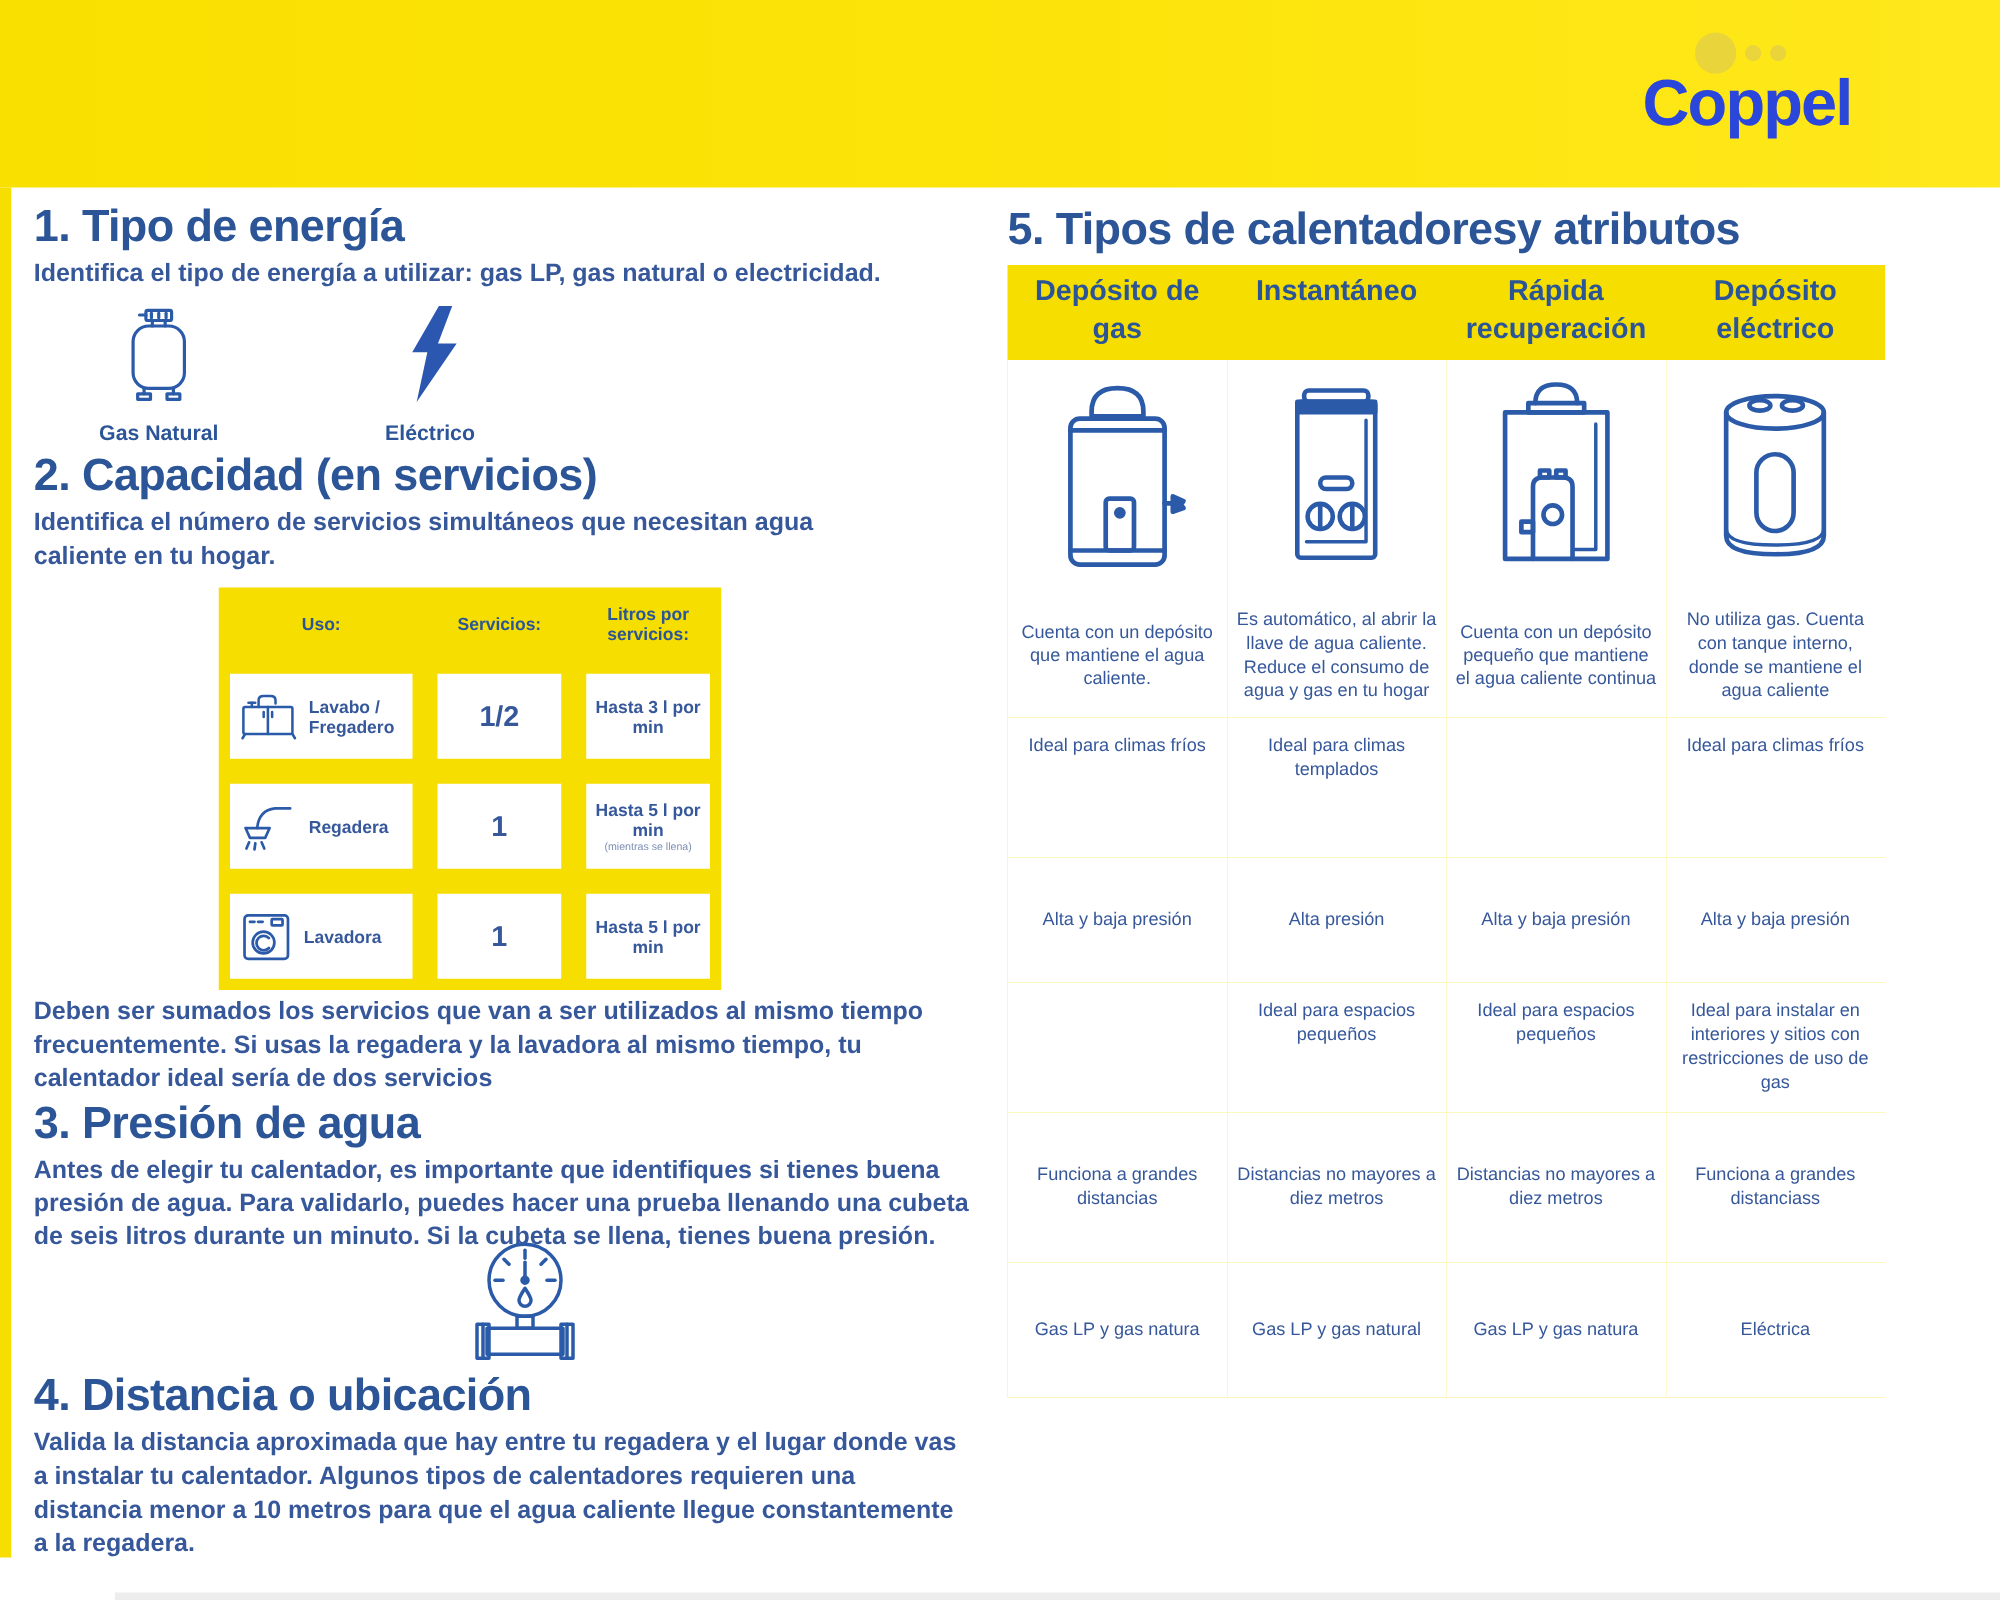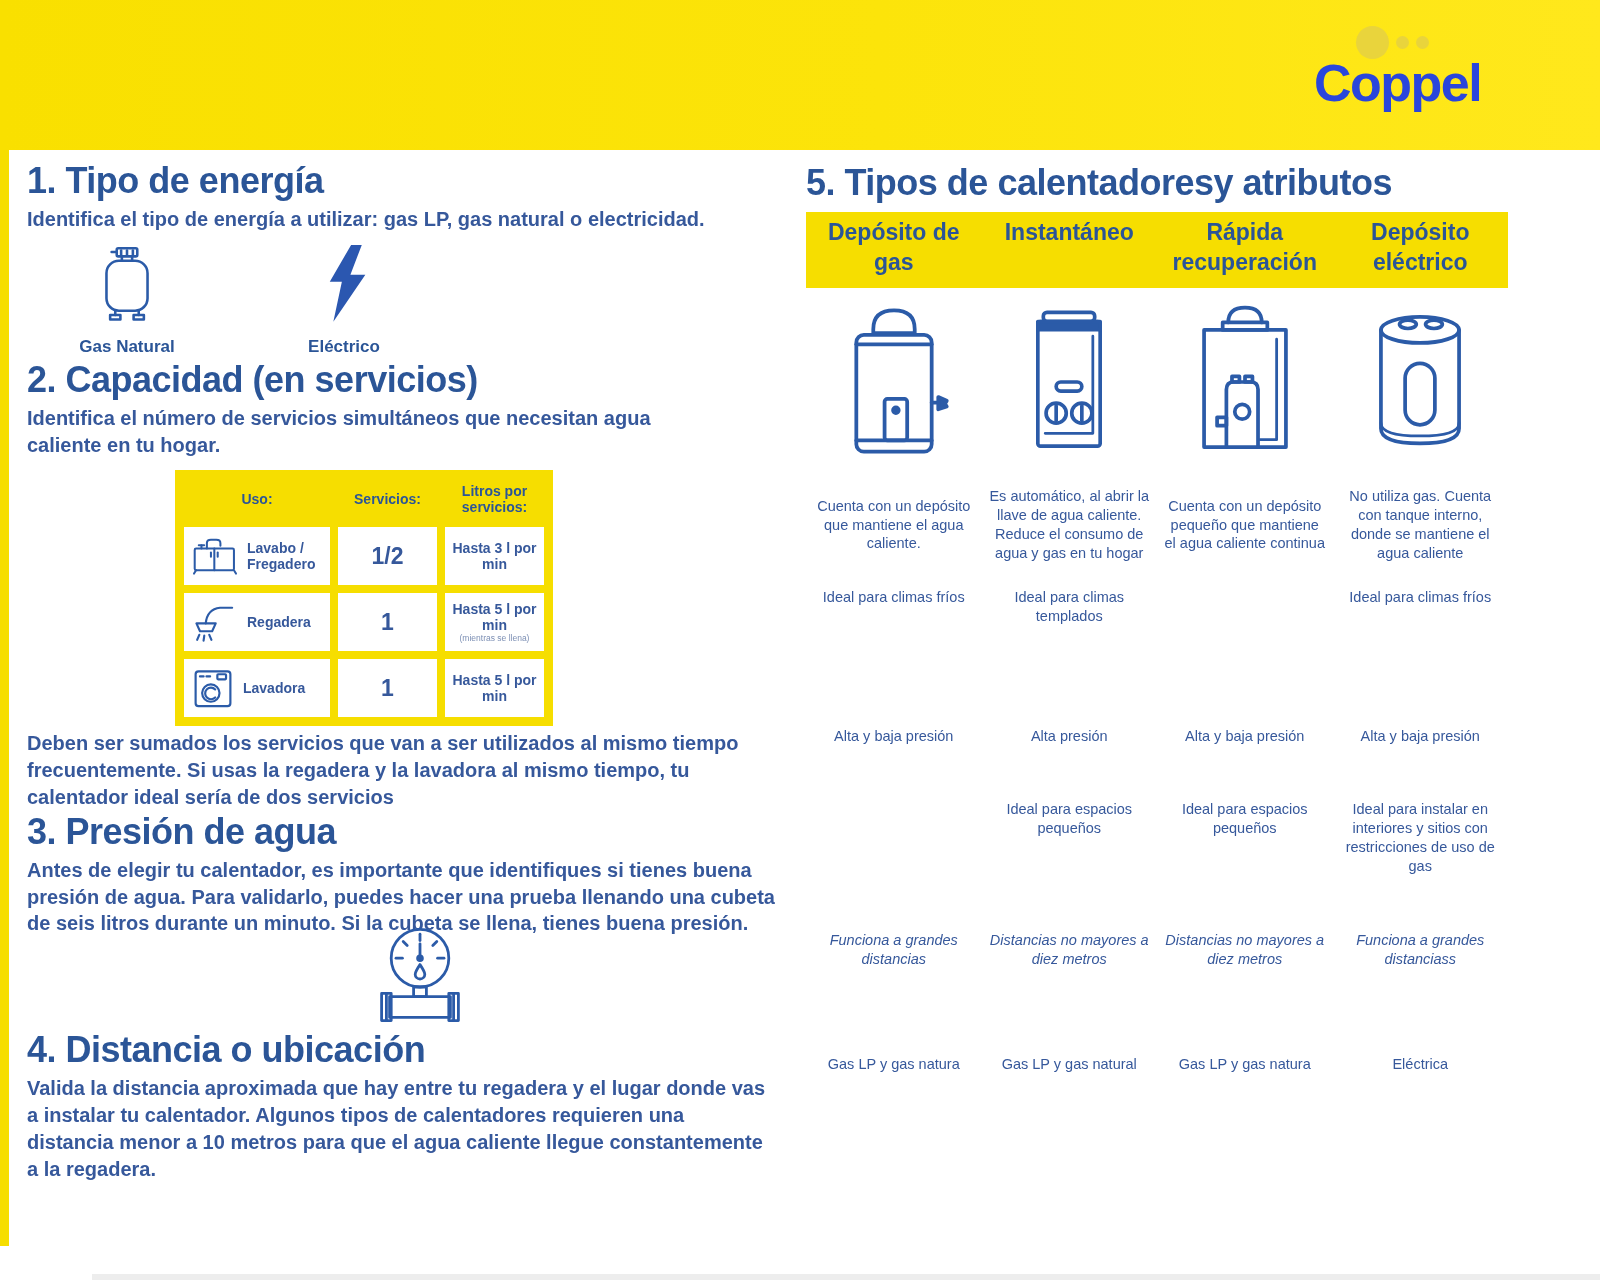--- a/index.html
+++ b/index.html
@@ -30,25 +30,25 @@
   .mt-a{margin-top:12px;} .mt-b{margin-top:14px;} .mt-c{margin-top:8px;}
   p.lead{margin:4px 0 0;font-size:20px;font-weight:bold;color:#36589B;line-height:1.34;max-width:748px;}
 
   
   .energy-row{display:flex;align-items:flex-end;margin:8px 0 2px;}
   .energy{display:flex;flex-direction:column;align-items:center;justify-content:flex-end;margin:0;}
   .energy figcaption{font-size:17px;font-weight:bold;color:#2B5597;margin-top:10px;}
   .e1{width:200px;} .e2{width:210px;margin-left:68px;} .e3{width:190px;margin-left:22px;}
 
   
-  .cap-table{display:grid;grid-template-columns:146px 99px 99px;gap:8px;background:#F6DE00;
+  .cap-table{display:grid;grid-template-columns:146px 99px 99px;gap:20px;background:#F6DE00;
              padding:9px;width:max-content;margin:12px 0 0 148px;}
   .cap-h{display:flex;align-items:center;justify-content:center;text-align:center;height:40px;
          font-size:14px;font-weight:bold;color:#2B5597;line-height:1.15;}
-  .cap-cell{background:#FFFFFF;height:58px;display:flex;align-items:center;justify-content:center;
+  .cap-cell{background:#FFFFFF;height:68px;display:flex;align-items:center;justify-content:center;
             text-align:center;font-size:14px;font-weight:bold;color:#36589B;line-height:1.15;}
   .cap-uso{justify-content:flex-start;padding-left:8px;text-align:left;gap:9px;}
   .cap-uso .uso-label{width:72px;}
   .cap-num{font-size:23px;}
   .cap-litros{flex-direction:column;}
   .cap-nota{font-size:8.5px;font-weight:normal;color:#7C8FB4;margin-top:1px;}
 
   .note{margin-top:12px;}
 
   
@@ -61,21 +61,21 @@
            padding-top:6px;font-size:23px;font-weight:bold;color:#2B5597;line-height:1.3;}
   .tt-cell{background:#FFFFFF;display:flex;align-items:center;justify-content:center;text-align:center;
            padding:6px 7px;box-sizing:border-box;font-size:14.5px;color:#36589B;line-height:1.3;
            font-weight:normal;}
   .tt-icon{height:188px;}
   .r-desc{height:98px;}
   .r-clima{height:112px;align-items:flex-start;padding-top:14px;}
   .r-presion{height:100px;}
   .r-espacios{height:104px;align-items:flex-start;padding-top:14px;}
   .r-esp-full{align-items:center;padding-top:6px;}
-  .r-dist{height:120px;font-style:italic;}
+  .r-dist{height:120px;}
   .r-energia{height:108px;}
 
   
   .ic{fill:none;stroke:#2B5BA8;stroke-linecap:round;stroke-linejoin:round;}
 </style>
 </head>
 <body>
 
 <div class="page">
 

